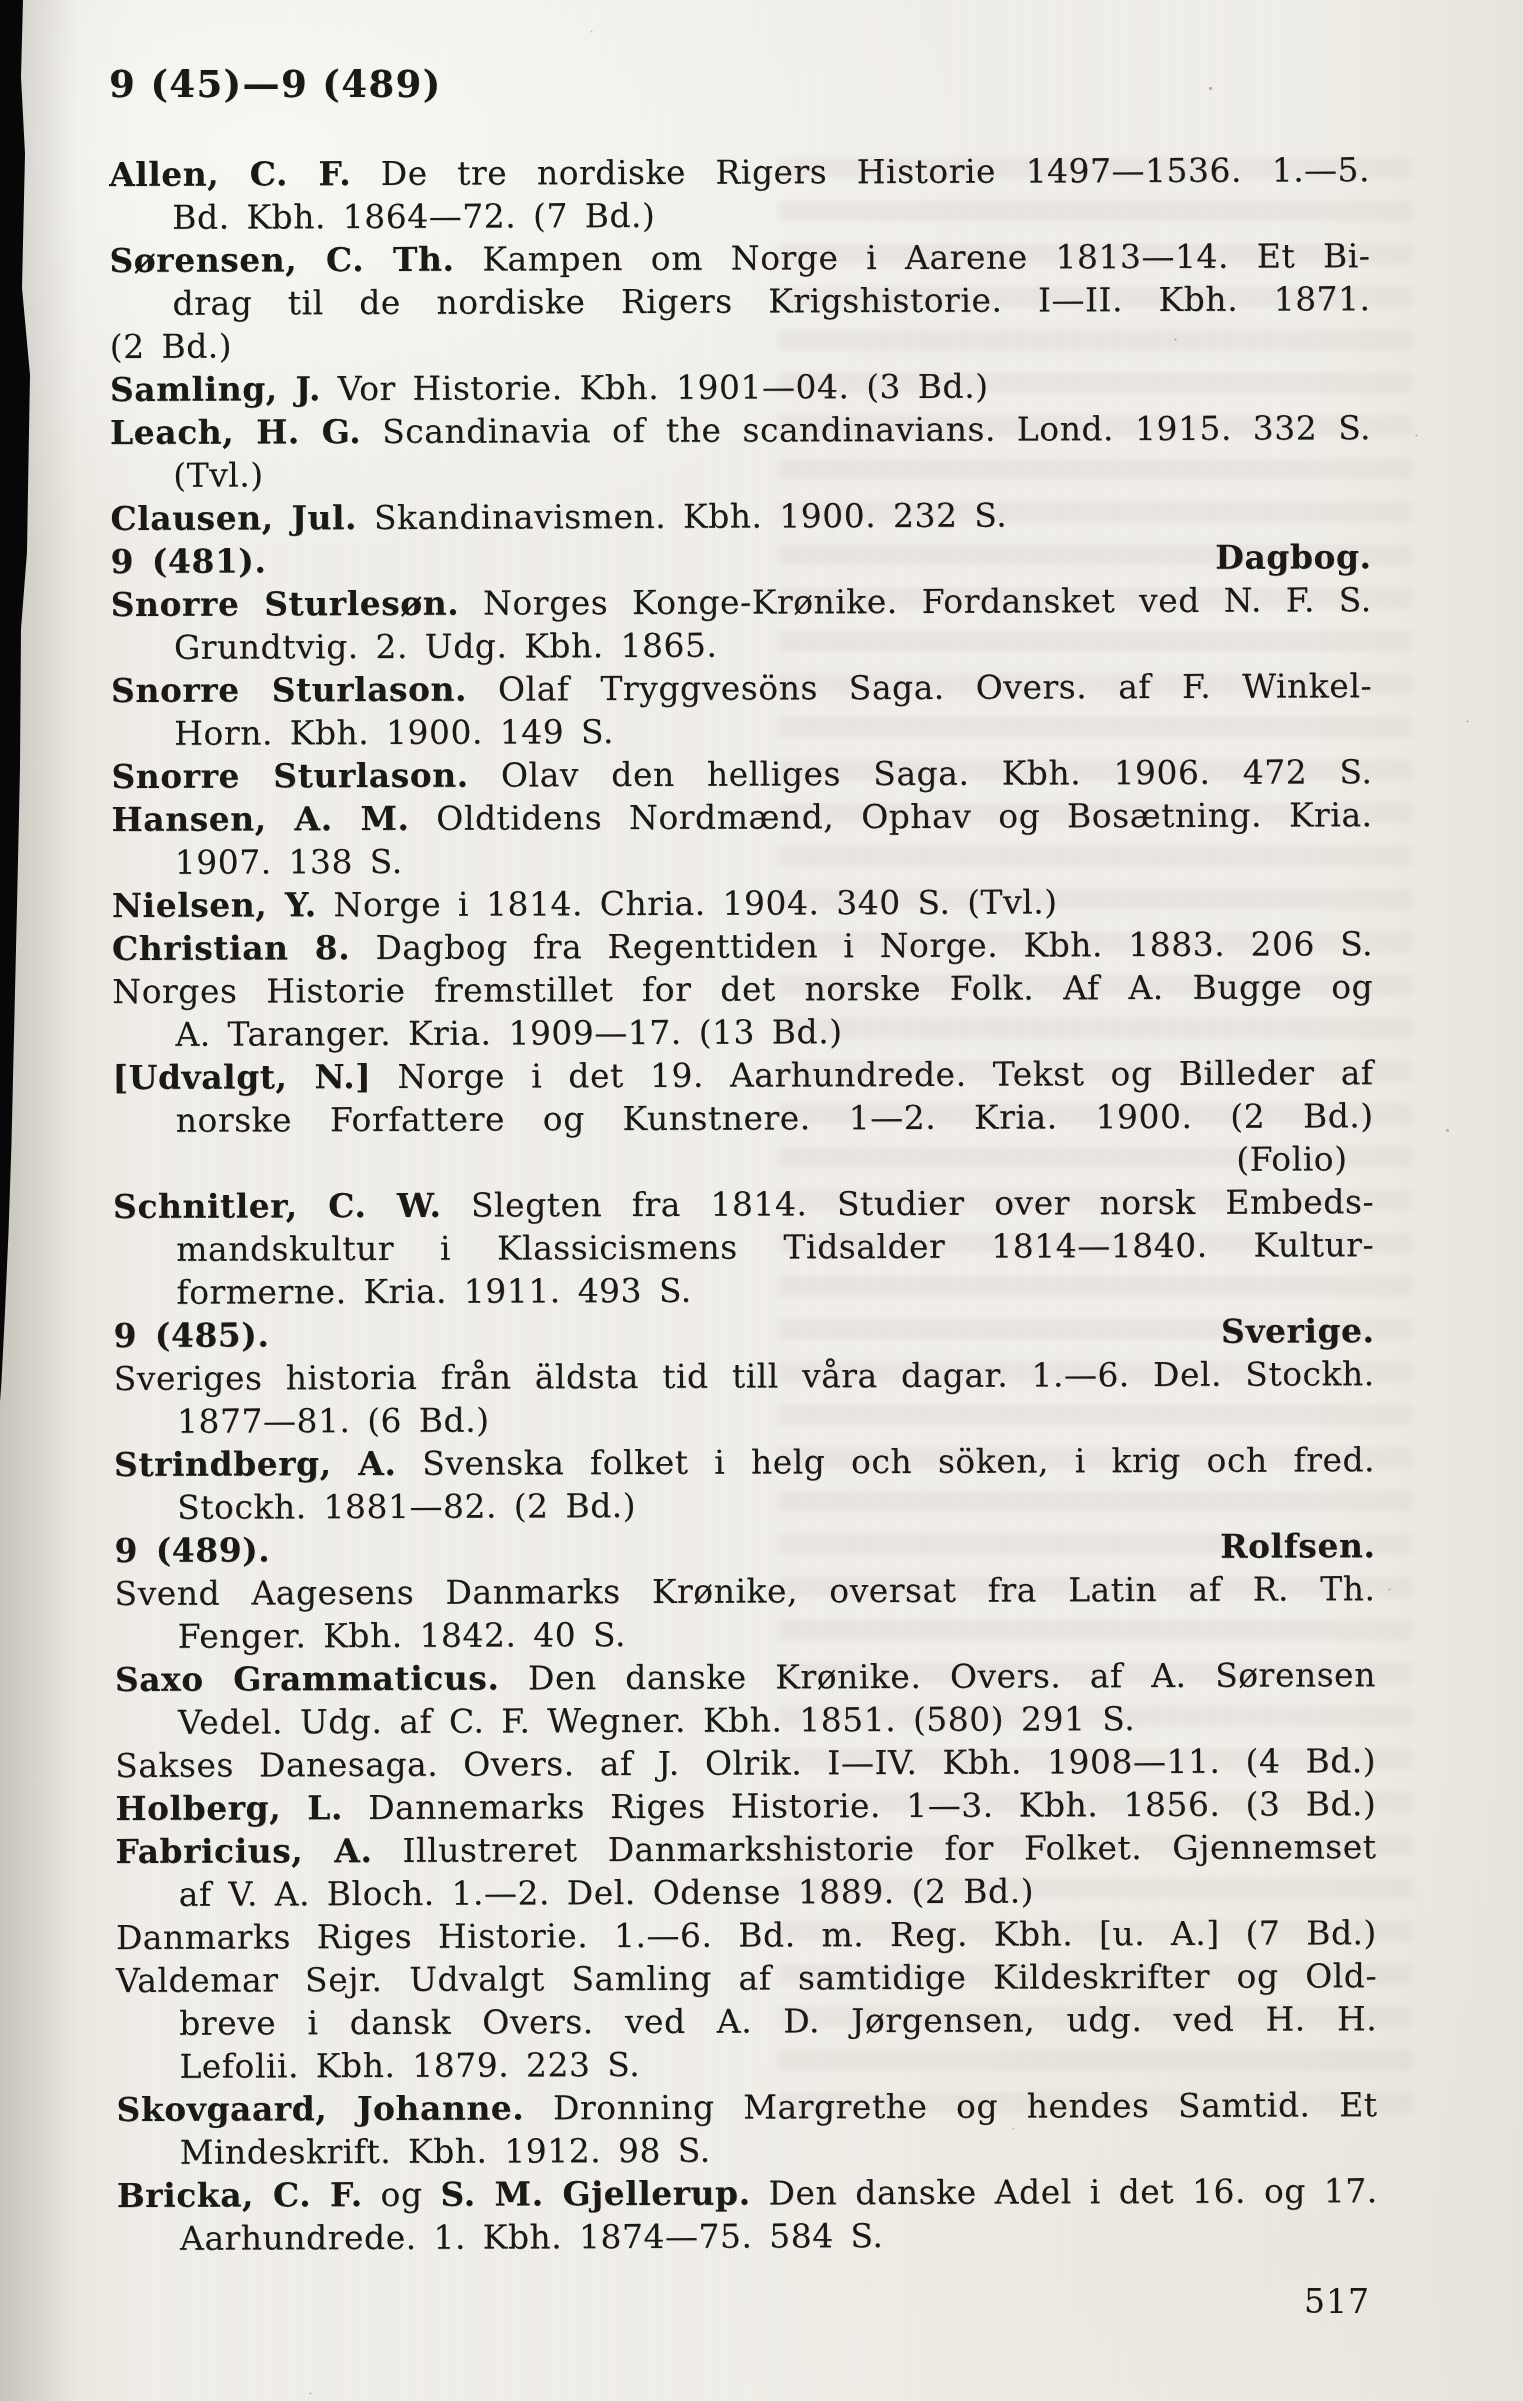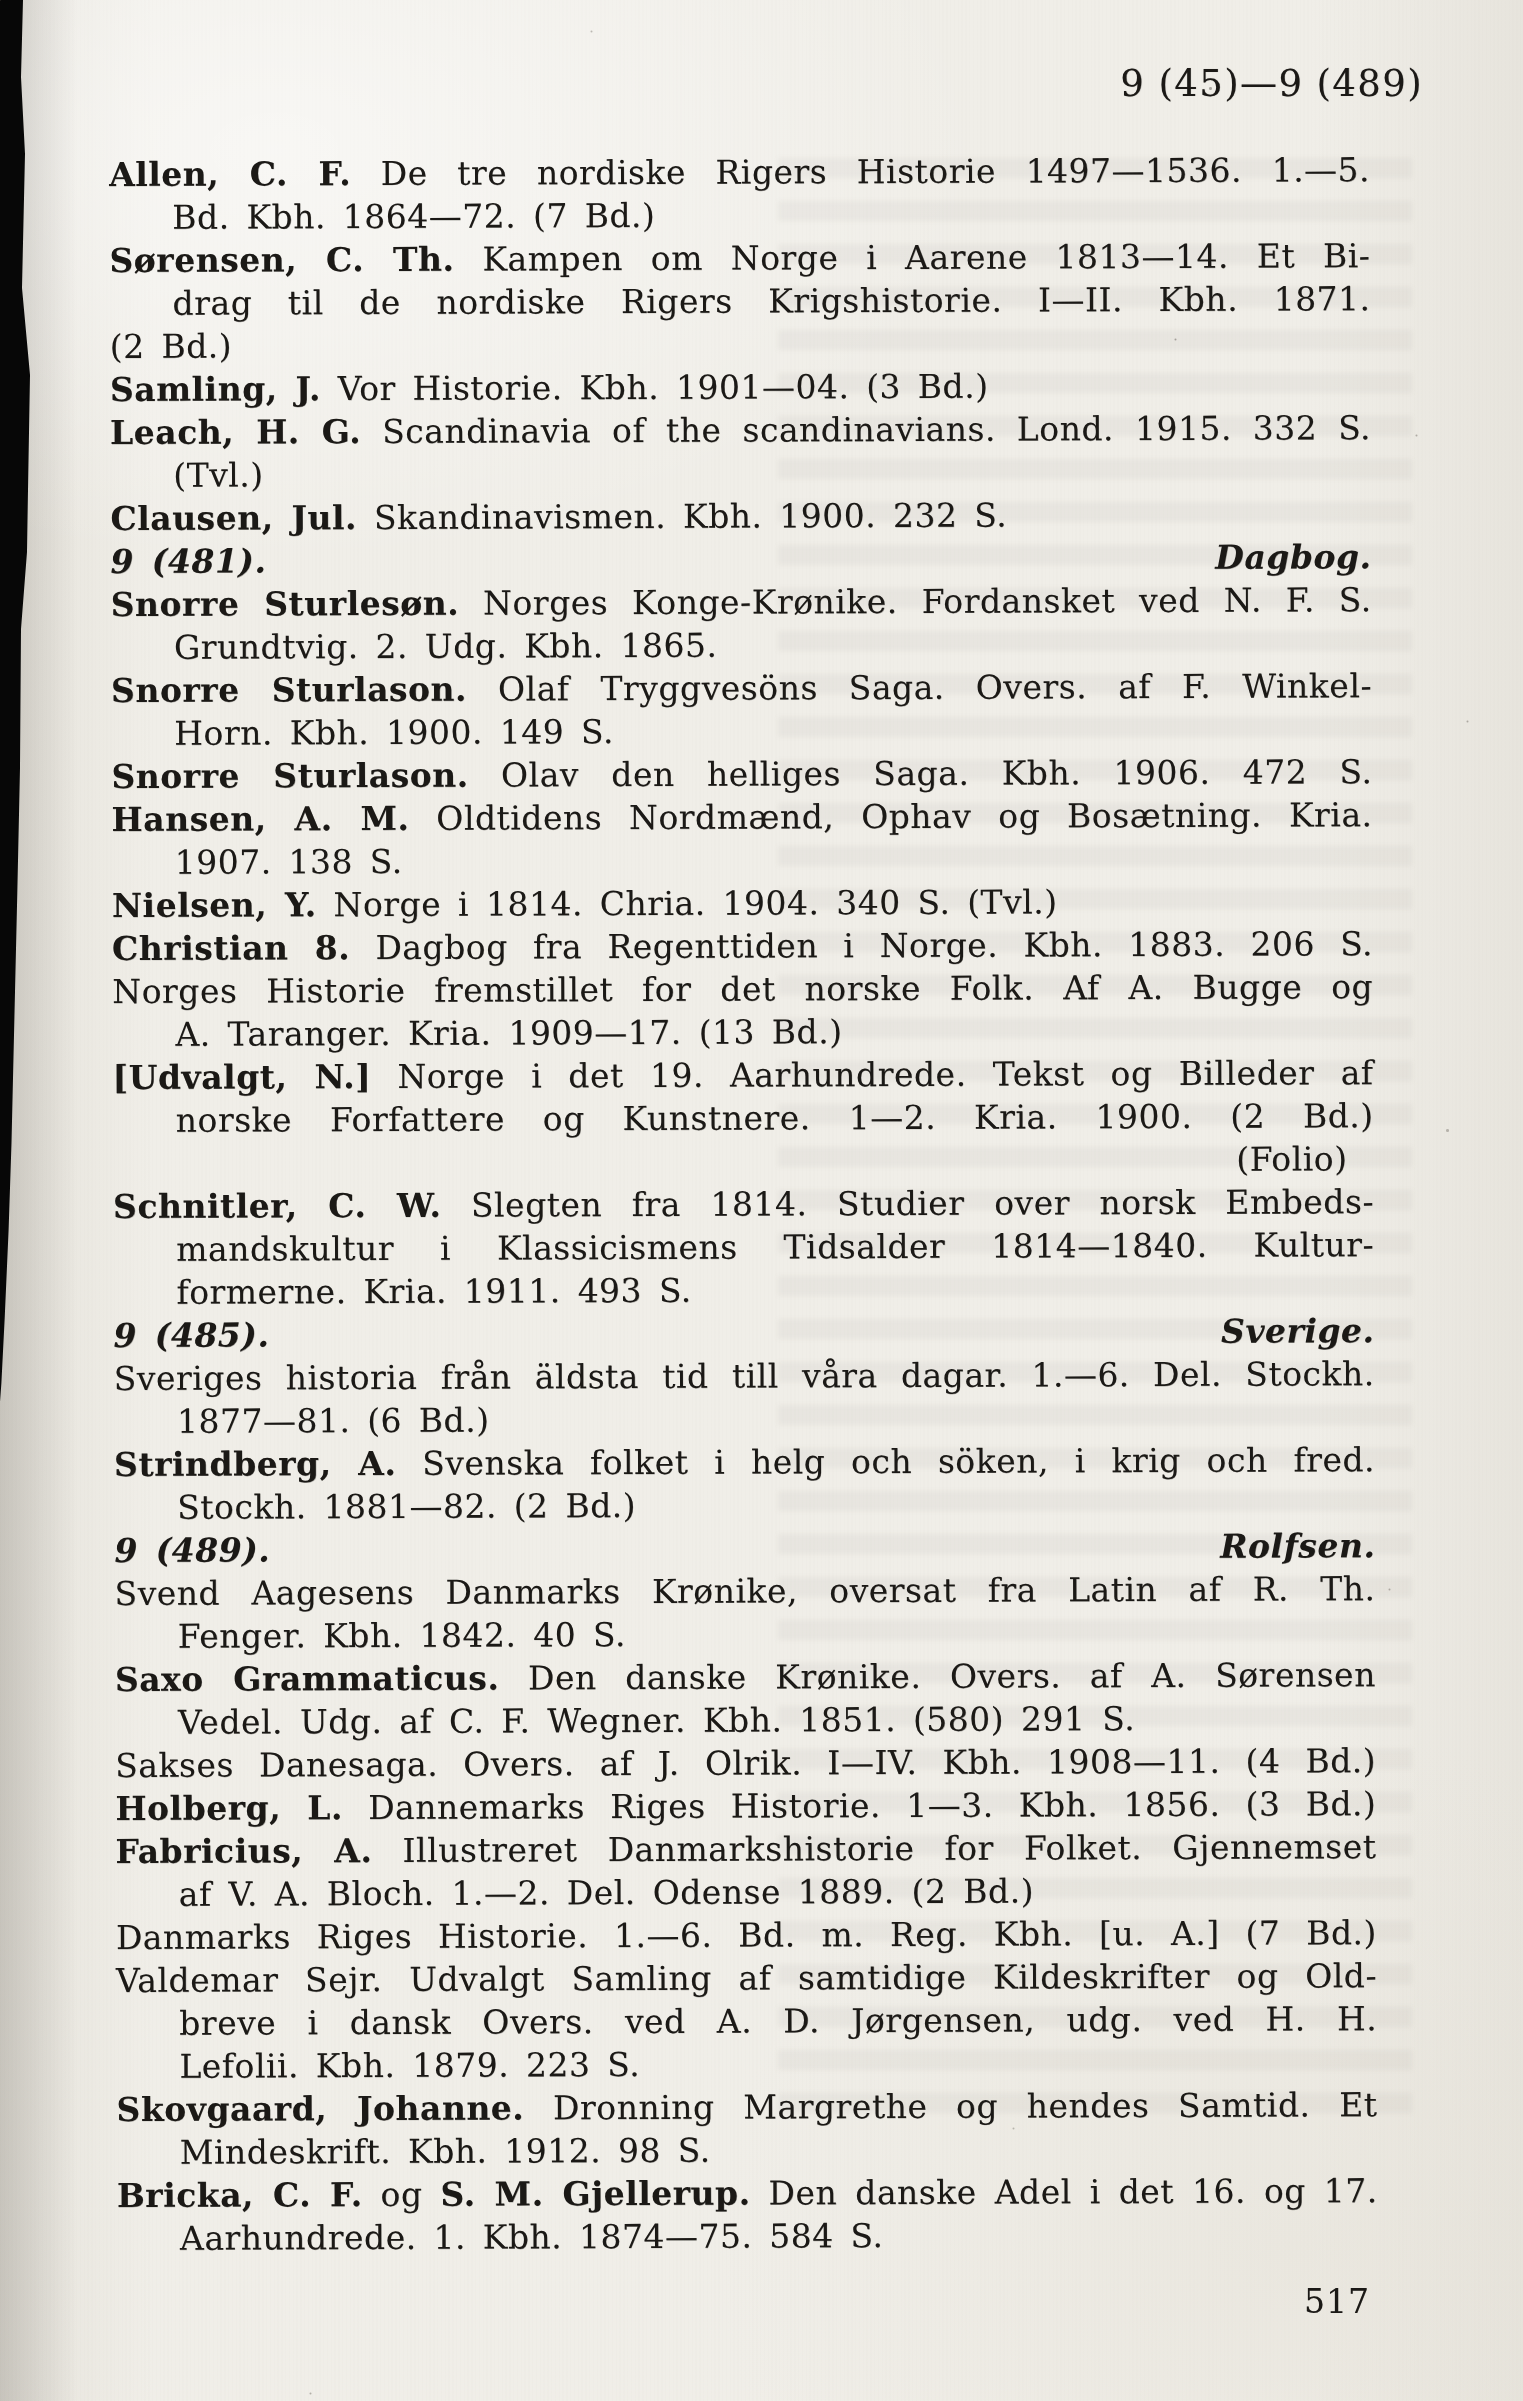--- a/index.html
+++ b/index.html
@@ -51,22 +51,21 @@
       900px 2431px 0 1px rgba(84,78,70,0.3),
       1467px 721px 0 0.5px rgba(84,78,70,0.4),
       1175px 339px 0 0.5px rgba(84,78,70,0.45),
       591px 31px 0 0.5px rgba(84,78,70,0.35),
       1013px 2128px 0 0.5px rgba(84,78,70,0.35);
     background: rgba(84,78,70,0.4);
     pointer-events: none;
   }
   .header {
     position: absolute; top: 62px; left: 109px; width: 1314px;
-    text-align: right;
-    font-weight: normal;
+    font-weight: bold;
     font-size: 37px;
     letter-spacing: 1.4px;
     text-shadow: 0.3px 0.4px 0.7px rgba(26,23,20,0.38);
   }
   .text-block {
     position: absolute; left: 109px; top: 153px; width: 1261px;
     transform: rotate(-0.22deg);
     transform-origin: left top;
   }
   .line {
@@ -76,21 +75,21 @@
     letter-spacing: 0.5px;
     word-spacing: 5.8px;
     white-space: normal;
     text-shadow: 0.3px 0.4px 0.6px rgba(26,23,20,0.34);
   }
   .line.j { text-align: justify; text-align-last: justify; }
   .line.ind { padding-left: 63px; }
   .line.ind.j { text-align: justify; text-align-last: justify; }
   .line.r { text-align: right; padding-right: 26.4px; }
   .line.split { display: flex; justify-content: space-between; }
-  .line.split span { font-weight: bold; font-style: italic; }
+  .line.split span { font-weight: bold; }
   .b { font-weight: bold; }
   .page-number {
     position: absolute; top: 2282px; left: 109px; width: 1261px;
     text-align: right;
     font-size: 33px;
     letter-spacing: 1px;
     text-shadow: 0.3px 0.4px 0.6px rgba(26,23,20,0.34);
   }
 </style>
 </head>

